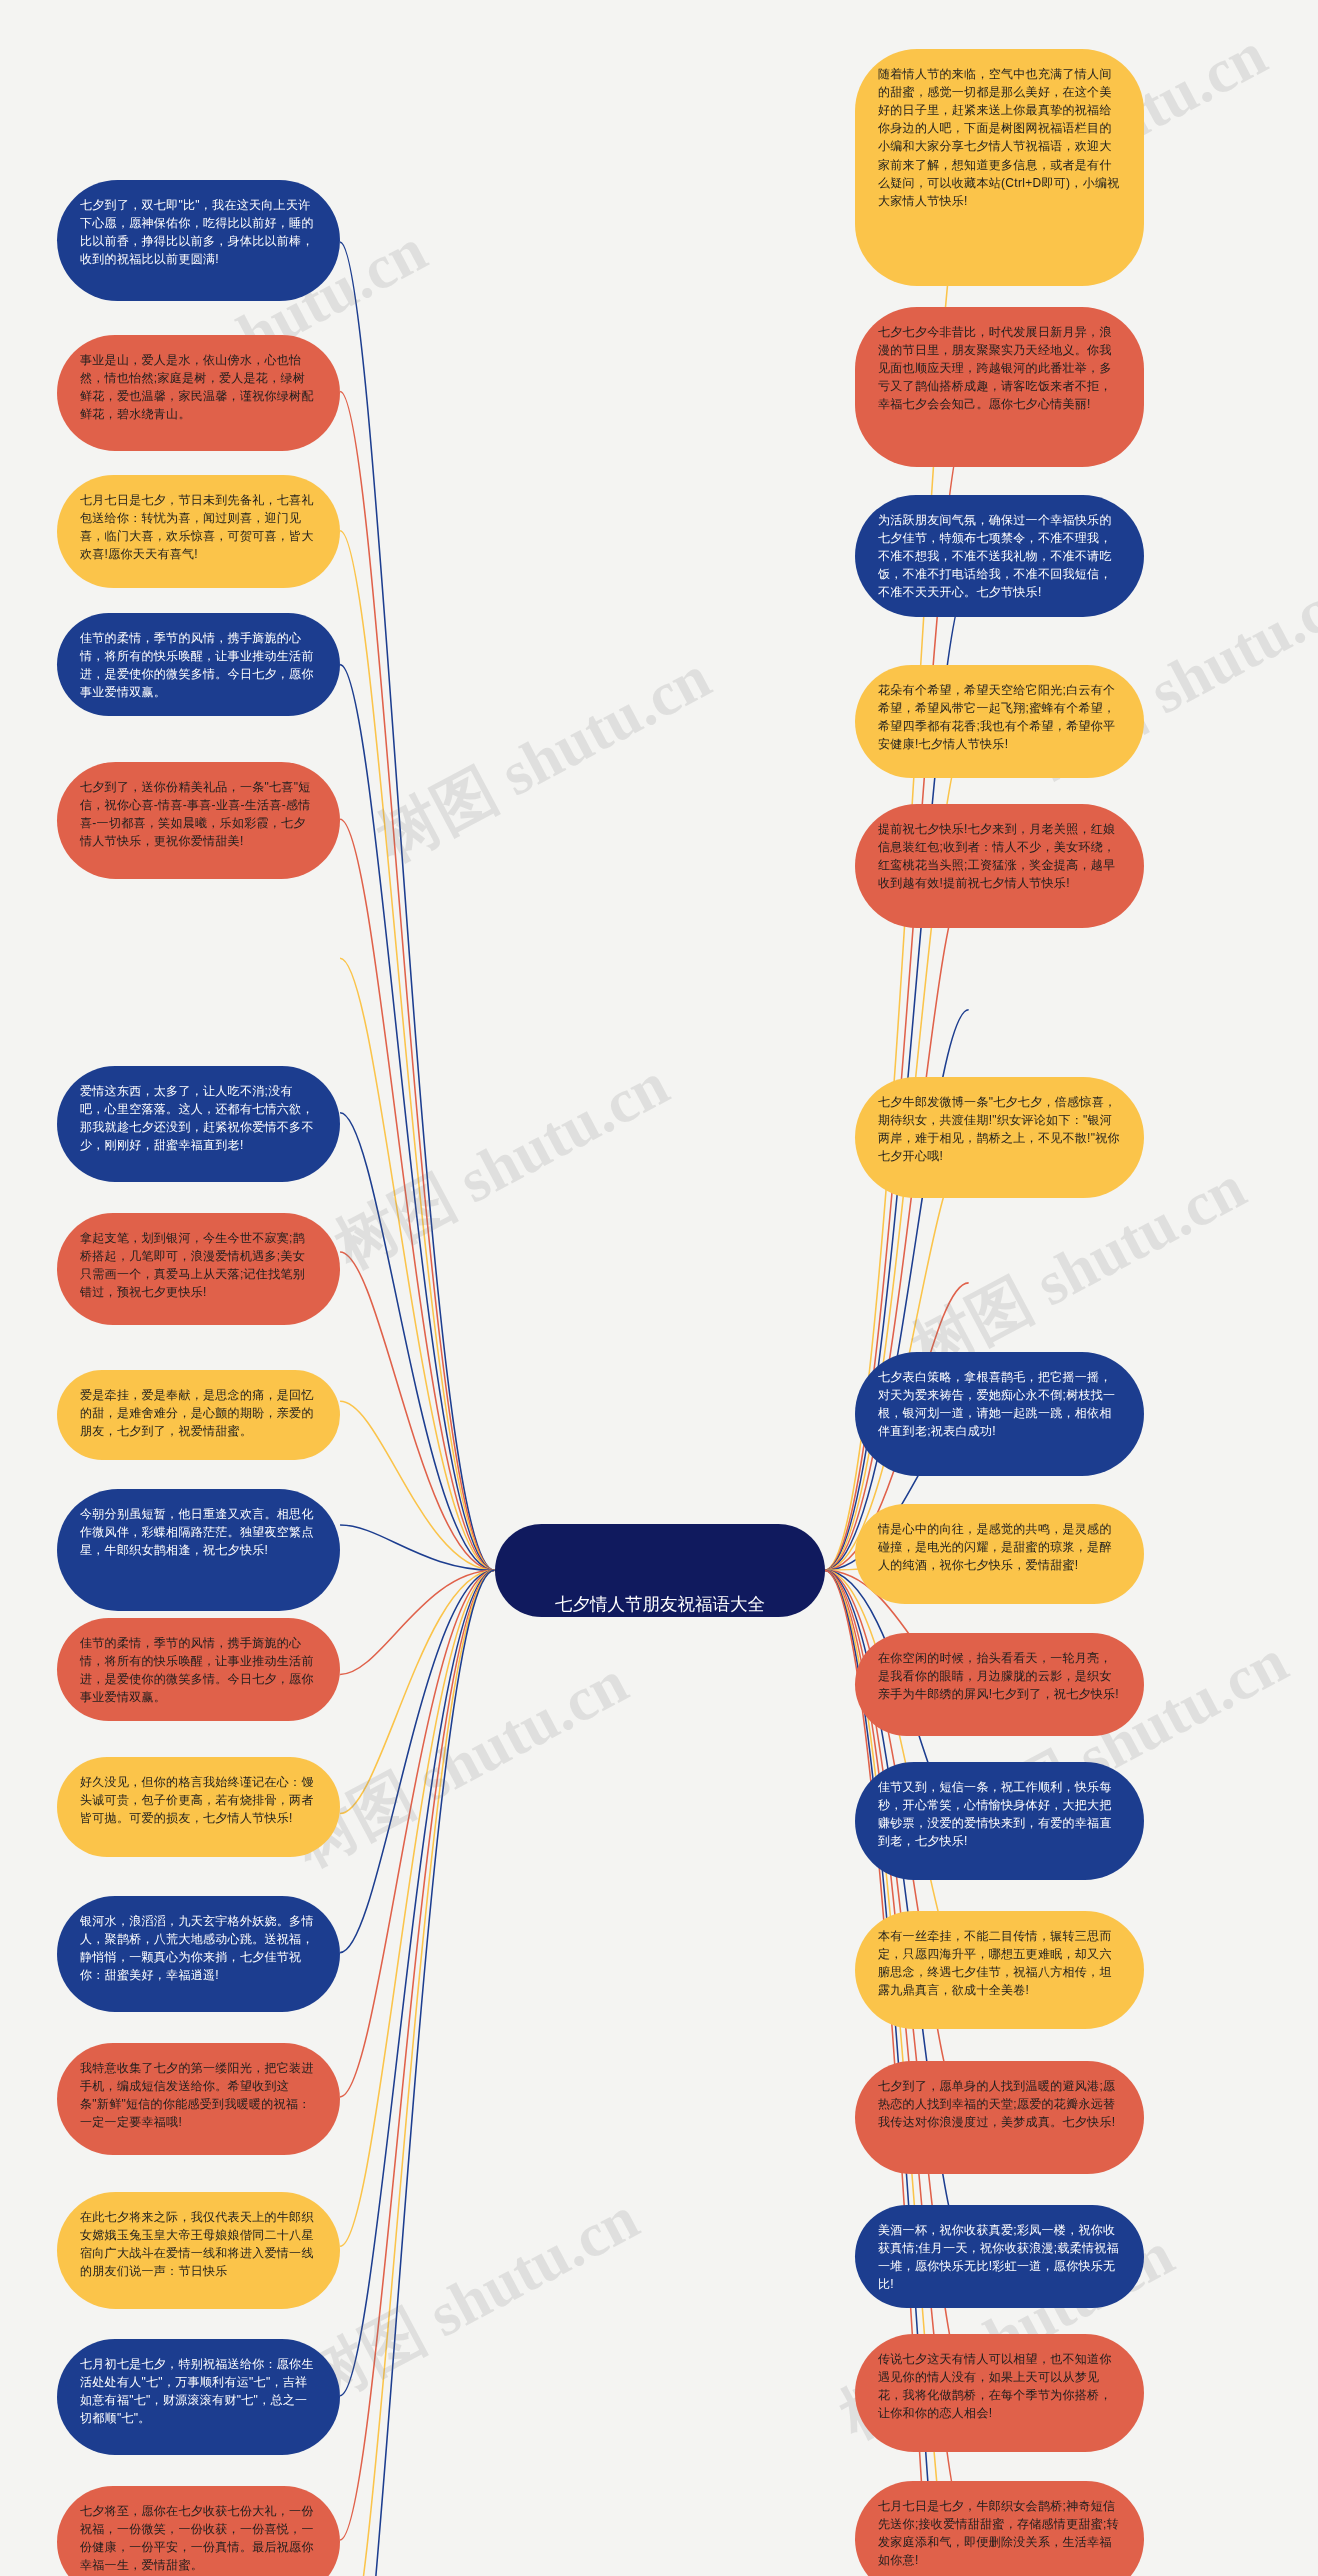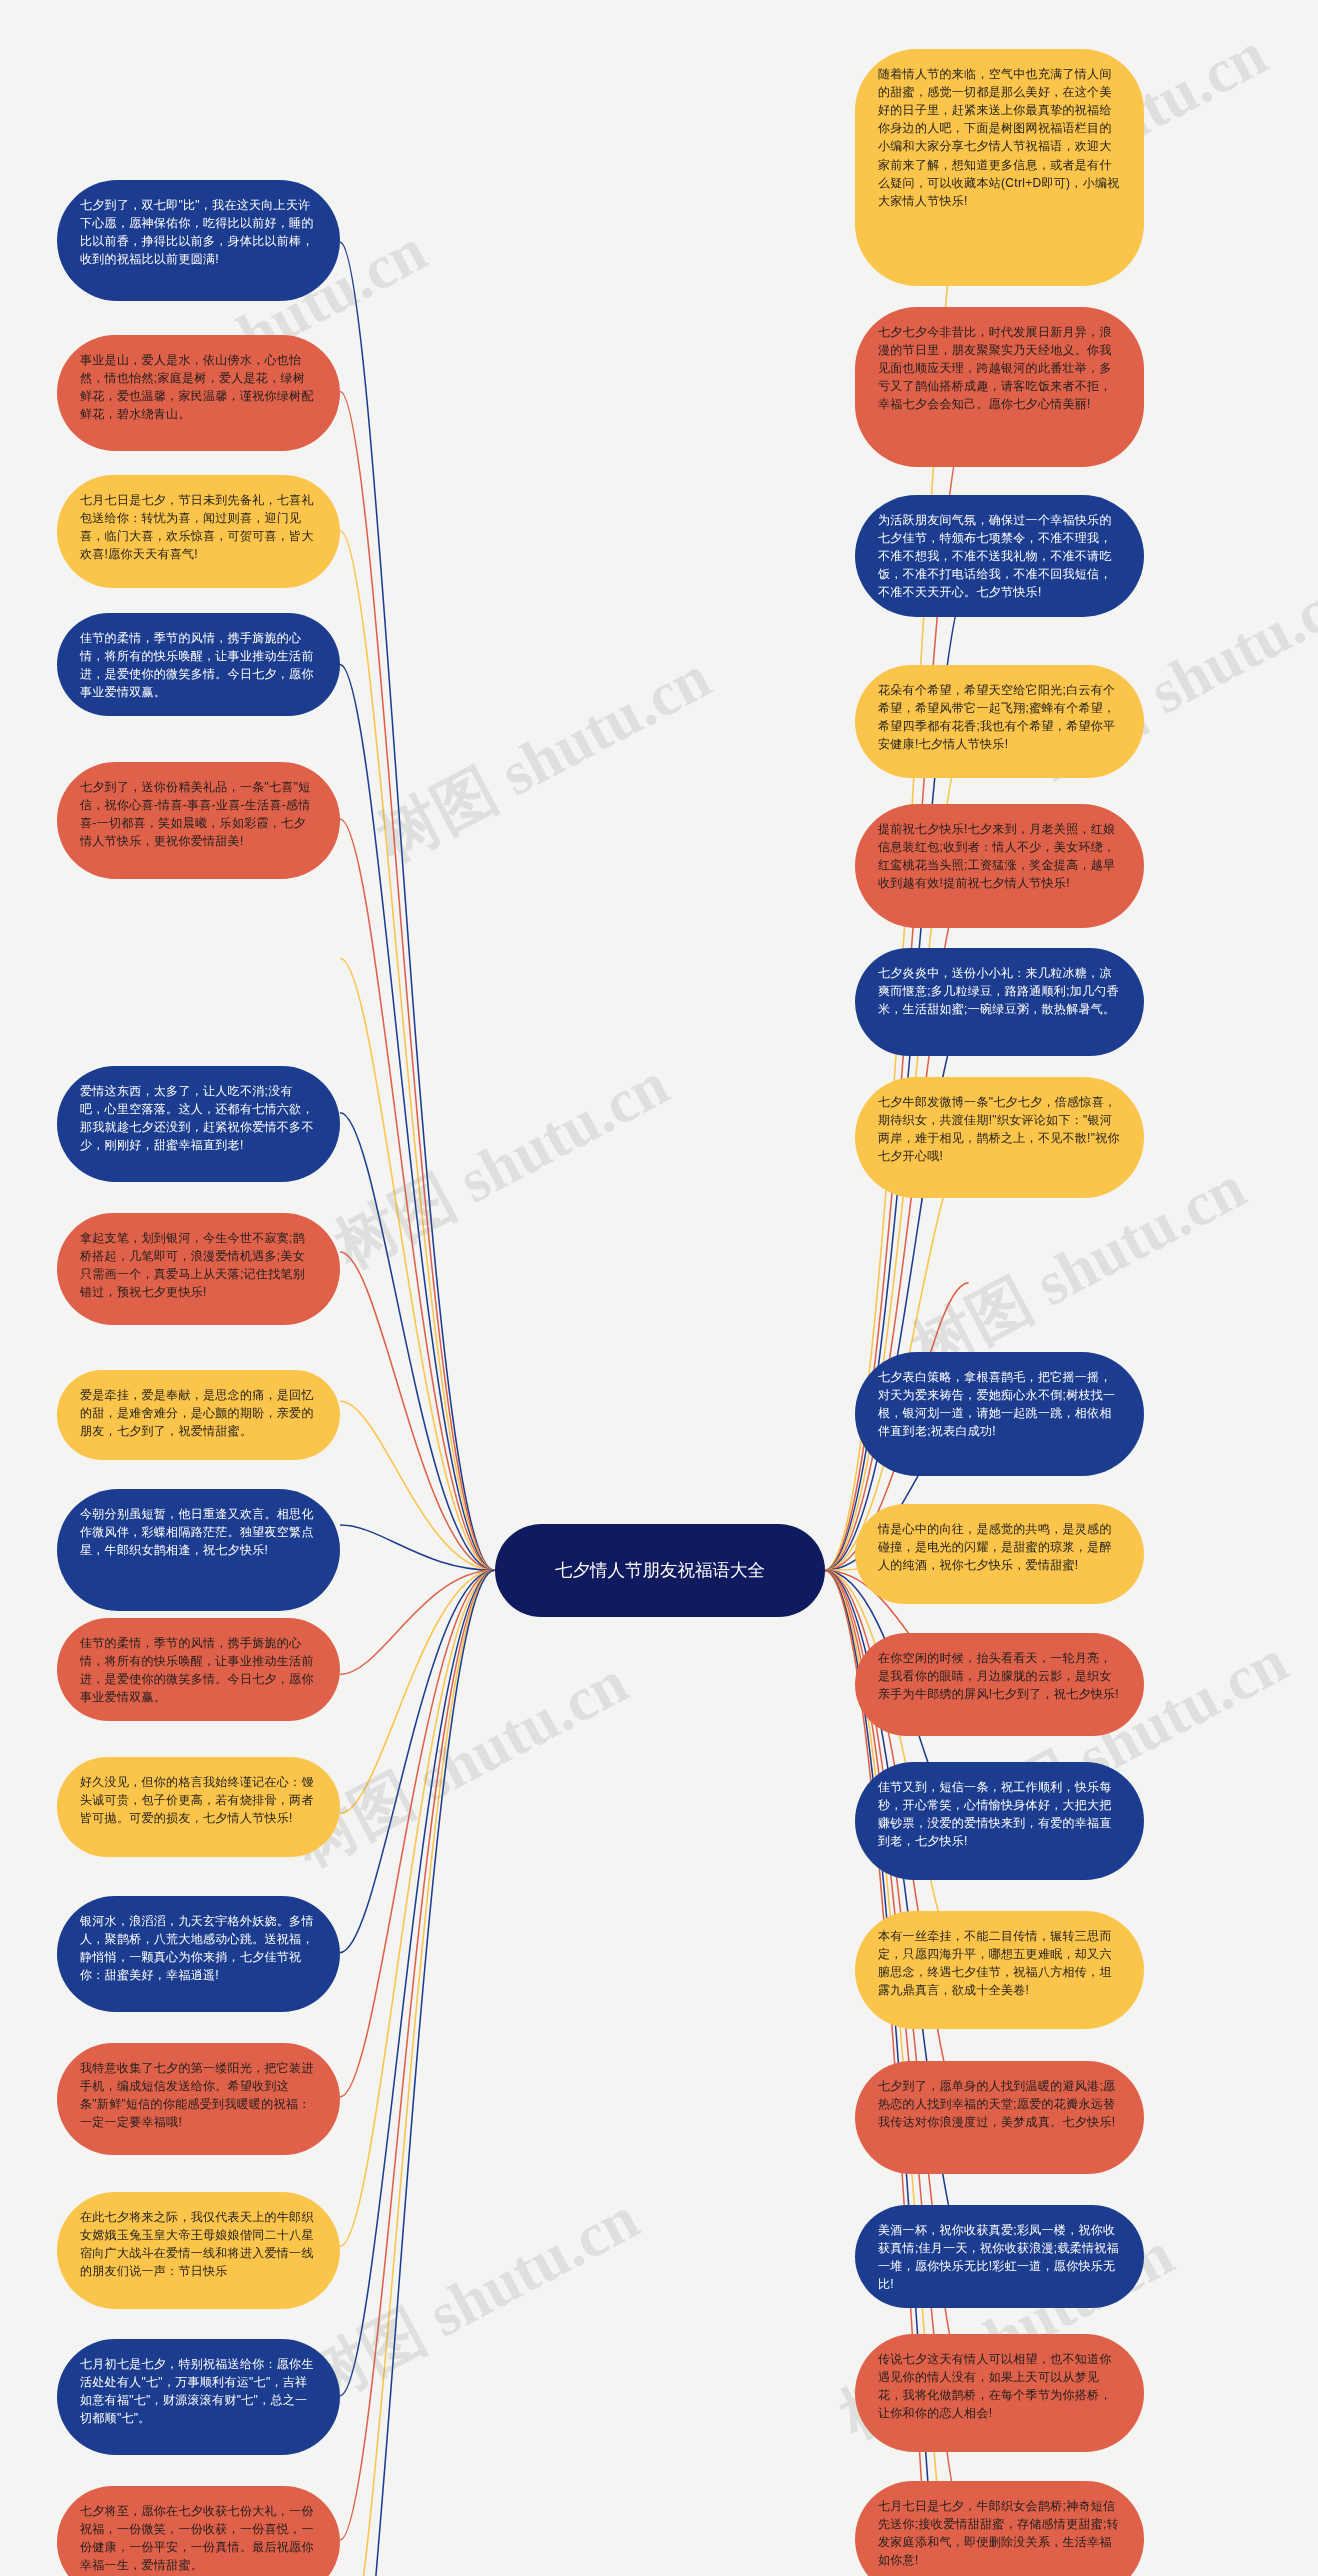--- a/index.html
+++ b/index.html
@@ -27,21 +27,21 @@
   .node.blue{background:#1c3d8f;color:#ffffff;}
   .node.red{background:#e0614a;color:#1d1d1d;}
   .node.yellow{background:#fbc44a;color:#1d1d1d;}
 
   #root-node{
     position:absolute;
     left:495px;top:1524px;
     width:330px;height:93px;
     background:#101a5e;color:#fff;
     border-radius:49px;
-    display:flex;align-items:center;justify-content:center;
+    display:flex;align-items:flex-end;justify-content:center;
     text-align:center;
     font-size:17.5px;line-height:1.5;
     padding:0 36px;box-sizing:border-box;
     z-index:5;
   }
 
   .wm{
     position:absolute;
     color:rgba(120,120,120,.16);
     font-size:62px;
@@ -176,23 +176,20 @@
     </div>
   <div class="node blue" style="left:855px;top:495px;width:289px;height:122px;">
       <span>为活跃朋友间气氛，确保过一个幸福快乐的七夕佳节，特颁布七项禁令，不准不理我，不准不想我，不准不送我礼物，不准不请吃饭，不准不打电话给我，不准不回我短信，不准不天天开心。七夕节快乐!</span>
     </div>
   <div class="node yellow" style="left:855px;top:665px;width:289px;height:113px;">
       <span>花朵有个希望，希望天空给它阳光;白云有个希望，希望风带它一起飞翔;蜜蜂有个希望，希望四季都有花香;我也有个希望，希望你平安健康!七夕情人节快乐!</span>
     </div>
   <div class="node red" style="left:855px;top:804px;width:289px;height:124px;">
       <span>提前祝七夕快乐!七夕来到，月老关照，红娘信息装红包;收到者：情人不少，美女环绕，红鸾桃花当头照;工资猛涨，奖金提高，越早收到越有效!提前祝七夕情人节快乐!</span>
     </div>
-  <div class="node blue" style="left:855px;top:948px;width:289px;height:108px;">
-      <span>七夕炎炎中，送份小小礼：来几粒冰糖，凉爽而惬意;多几粒绿豆，路路通顺利;加几勺香米，生活甜如蜜;一碗绿豆粥，散热解暑气。</span>
-    </div>
   <div class="node yellow" style="left:855px;top:1077px;width:289px;height:121px;">
       <span>七夕牛郎发微博一条"七夕七夕，倍感惊喜，期待织女，共渡佳期!"织女评论如下："银河两岸，难于相见，鹊桥之上，不见不散!"祝你七夕开心哦!</span>
     </div>
   <div class="node blue" style="left:855px;top:1352px;width:289px;height:124px;">
       <span>七夕表白策略，拿根喜鹊毛，把它摇一摇，对天为爱来祷告，爱她痴心永不倒;树枝找一根，银河划一道，请她一起跳一跳，相依相伴直到老;祝表白成功!</span>
     </div>
   <div class="node yellow" style="left:855px;top:1504px;width:289px;height:100px;">
       <span>情是心中的向往，是感觉的共鸣，是灵感的碰撞，是电光的闪耀，是甜蜜的琼浆，是醉人的纯酒，祝你七夕快乐，爱情甜蜜!</span>
     </div>
   <div class="node red" style="left:855px;top:1633px;width:289px;height:103px;">

